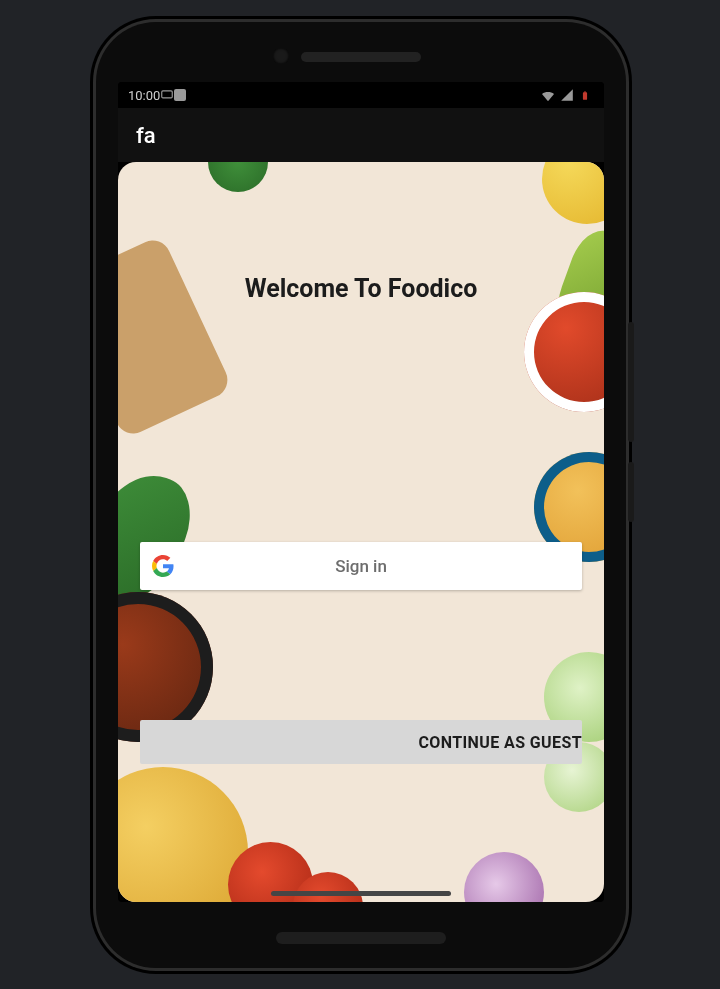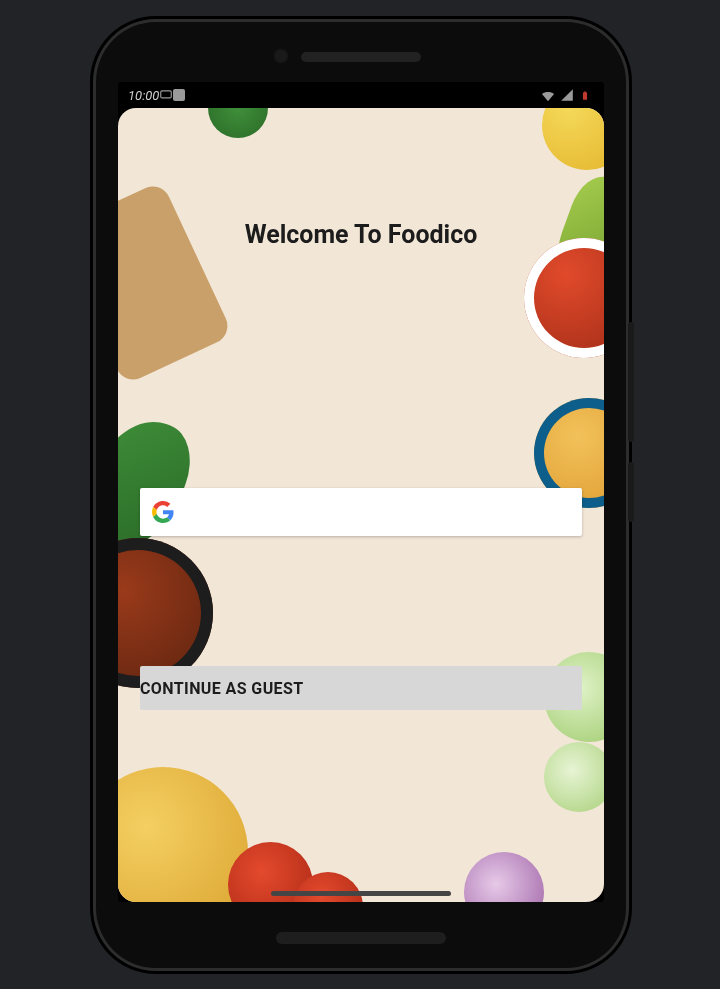--- a/index.html
+++ b/index.html
@@ -71,21 +71,21 @@
   .statusbar {
     height: 26px;
     background: #000;
     display: flex;
     align-items: center;
     padding: 0 10px;
     color: #cfcfcf;
     font-size: 13px;
     gap: 6px;
   }
-  .statusbar .left { display: flex; align-items: center; font-style: italic; }
+  .statusbar .left { display: flex; align-items: center; }
   .statusbar .spacer { flex: 1; }
   .status-ico { width: 14px; height: 14px; display: inline-block; }
   .sq { background: #9a9a9a; width: 12px; height: 12px; border-radius: 2px; }
 
   
   .appbar {
     height: 54px;
     background: #111;
     color: #fff;
     display: flex;
@@ -161,21 +161,21 @@
 
   .guest-btn {
     position: absolute;
     top: 558px;
     left: 22px;
     right: 22px;
     height: 44px;
     background: #d7d7d7;
     display: flex;
     align-items: center;
-    justify-content: flex-start;
+    justify-content: flex-end;
     color: #1c1c1c;
     font-size: 16px;
     font-weight: 700;
     letter-spacing: 0.4px;
     cursor: pointer;
     border-radius: 2px;
   }
 
   .home-indicator {
     position: absolute;
@@ -232,20 +232,23 @@
           </svg>
       </span>
       <span class="status-ico">
         <svg viewBox="0 0 24 24" width="10" height="16">
             <rect x="7" y="3" width="10" height="18" rx="2" fill="#c23a2e"></rect>
             <rect x="10" y="1" width="4" height="3" fill="#c23a2e"></rect>
           </svg>
       </span>
     </div>
 
+    <div class="appbar">
+      <span>fa</span>
+    </div>
 
     <div class="content">
 
       <div class="blob herb"></div>
       <div class="blob corn"></div>
       <div class="blob pepper"></div>
       <div class="blob curry"></div>
       <div class="blob spag"></div>
       <div class="blob cuke1"></div>
       <div class="blob cuke2"></div>
@@ -260,20 +263,21 @@
       <div class="welcome">Welcome To Foodico</div>
 
       <div class="signin-btn">
         <svg class="g-logo" viewBox="0 0 48 48">
           <path fill="#EA4335" d="M24 9.5c3.54 0 6.71 1.22 9.21 3.6l6.85-6.85C35.9 2.38 30.47 0 24 0 14.62 0 6.51 5.38 2.56 13.22l7.98 6.19C12.43 13.72 17.74 9.5 24 9.5z"></path>
           <path fill="#4285F4" d="M46.98 24.55c0-1.57-.15-3.09-.38-4.55H24v9.02h12.94c-.58 2.96-2.26 5.48-4.78 7.18l7.73 6c4.51-4.18 7.09-10.36 7.09-17.65z"></path>
           <path fill="#FBBC05" d="M10.53 28.59c-.48-1.45-.76-2.99-.76-4.59s.27-3.14.76-4.59l-7.98-6.19C.92 16.46 0 20.12 0 24c0 3.88.92 7.54 2.56 10.78l7.97-6.19z"></path>
           <path fill="#34A853" d="M24 48c6.48 0 11.93-2.13 15.89-5.81l-7.73-6c-2.15 1.45-4.92 2.3-8.16 2.3-6.26 0-11.57-4.22-13.47-9.91l-7.98 6.19C6.51 42.62 14.62 48 24 48z"></path>
           <path fill="none" d="M0 0h48v48H0z"></path>
         </svg>
+        <span class="signin-label">Sign in</span>
       </div>
 
       <div class="guest-btn">
         <span>CONTINUE AS GUEST</span>
       </div>
 
       <div class="home-indicator"></div>
     </div>
   </div>
 

